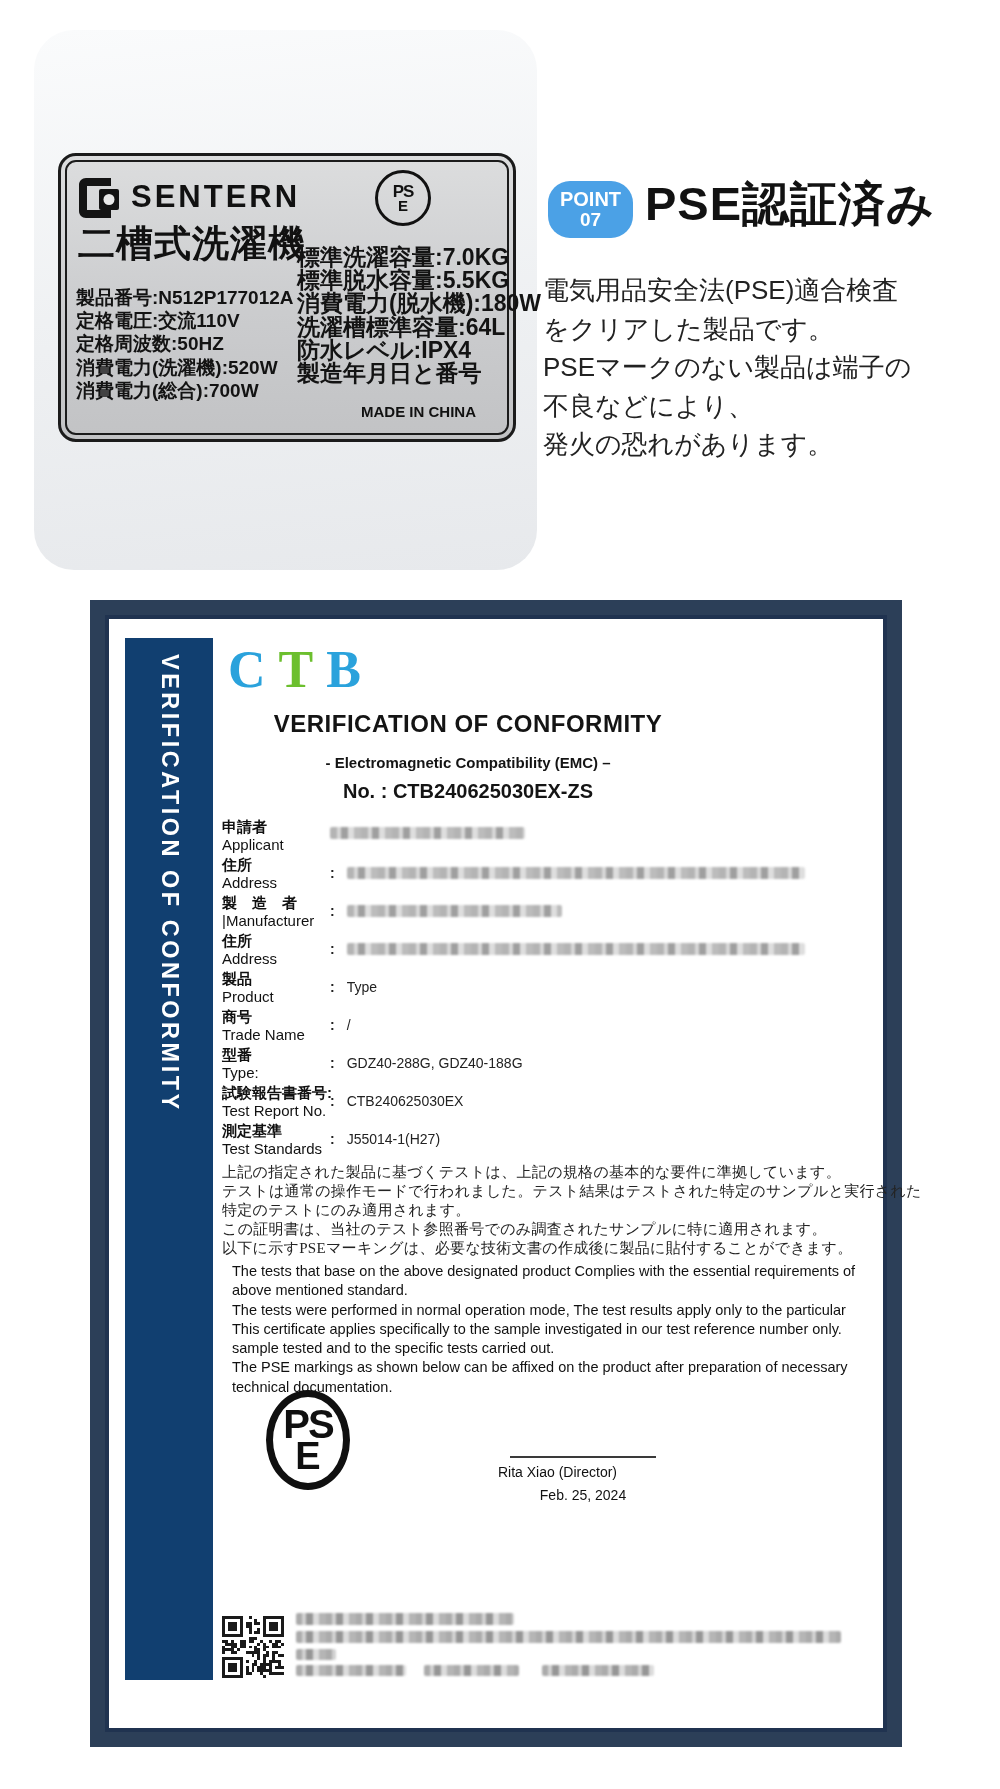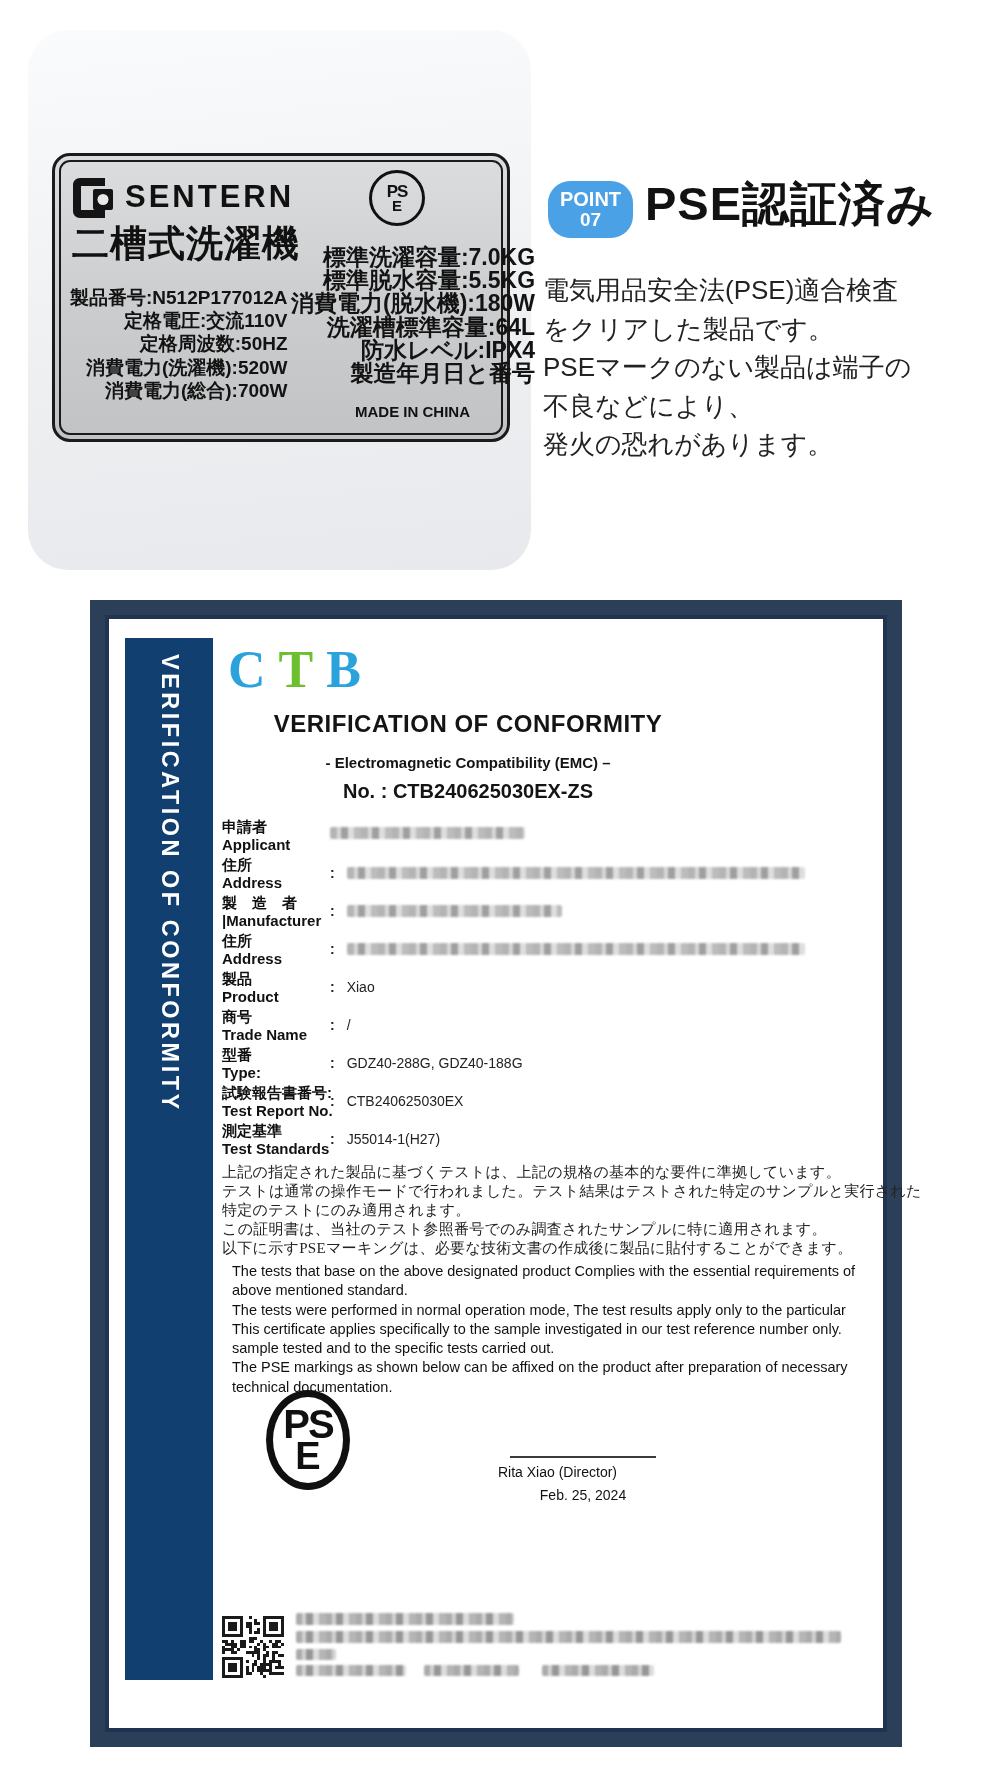--- a/index.html
+++ b/index.html
@@ -1,22 +1,22 @@
 <!DOCTYPE html>
 <html><head>
 <meta charset="utf-8">
 <style>
   html,body{margin:0;padding:0;background:#fff;}
   .page{position:relative;width:1000px;height:1789px;background:#fff;overflow:hidden;
         font-family:"Liberation Sans",sans-serif;color:#1a1a1a;}
   .abs{position:absolute;}
 
   
-  .photo-card{left:28px;top:30px;width:503px;height:540px;border-radius:40px;
-    background:linear-gradient(175deg,#fafbfc 0%,#eef0f2 55%,#e7e9ec 100%);text-align:right;}
+  .photo-card{left:34px;top:30px;width:503px;height:540px;border-radius:40px;
+    background:linear-gradient(175deg,#fafbfc 0%,#eef0f2 55%,#e7e9ec 100%);}
   .plate{left:52px;top:153px;width:458px;height:289px;border-radius:18px;
     background:linear-gradient(180deg,#dcddde 0%,#cbccce 55%,#c2c3c5 100%);
     border:3px solid #1b1b1b;box-sizing:border-box;}
   .plate-inner{position:absolute;left:4px;top:4px;right:4px;bottom:4px;
     border:2px solid #1b1b1b;border-radius:11px;pointer-events:none;}
   .brand-icon{left:16px;top:20px;width:44px;height:44px;}
   .brand-text{left:70px;top:23px;font-size:31px;font-weight:800;letter-spacing:3px;color:#111;}
   .pse-small{left:314px;top:14px;width:56px;height:56px;border:3.5px solid #111;border-radius:50%;
     box-sizing:border-box;display:flex;flex-direction:column;align-items:center;justify-content:center;
     line-height:0.9;color:#111;}
@@ -47,21 +47,21 @@
     letter-spacing:13px;line-height:1;}
   .ctb .blue{color:#2aa2dc;} .ctb .green{color:#6cbf2e;}
   .ttl-wrap{left:105px;width:726px;text-align:center;color:#141414;}
   .cert-title{top:710px;font-size:24px;font-weight:700;letter-spacing:0.5px;}
   .cert-sub{top:754px;font-size:15px;font-weight:700;}
   .cert-no{top:780px;font-size:20px;font-weight:700;}
 
   .fields{left:222px;top:818px;width:620px;}
   .frow{position:relative;height:38px;}
   .f-jp{display:block;font-size:15px;font-weight:600;line-height:18px;color:#111;}
-  .f-en{display:block;font-size:15px;font-weight:700;line-height:18px;color:#111;}
+  .f-en{display:block;font-size:15px;font-weight:400;line-height:18px;color:#111;}
   .f-val{position:absolute;left:108px;top:9px;font-size:14px;color:#222;display:flex;align-items:center;}
   .f-colon{margin-right:12px;font-weight:700;}
   .redact{height:12px;border-radius:2px;filter:blur(1.1px);
     background:repeating-linear-gradient(90deg,#b4b4b4 0 7px,#d8d8d8 7px 11px,#9f9f9f 11px 18px,#dedede 18px 24px,#bcbcbc 24px 31px);}
 
   .jp-para{left:222px;top:1163px;width:625px;font-family:"Liberation Serif","DejaVu Serif",serif;
     font-size:15px;line-height:19px;letter-spacing:0.3px;color:#242424;white-space:nowrap;}
   .en-para{left:224px;top:1262px;width:625px;font-size:14.5px;line-height:19.3px;color:#111;white-space:nowrap;margin-left:8px;}
 
   .pse-big{left:266px;top:1390px;width:84px;height:100px;border:7px solid #101010;border-radius:50%;
@@ -180,21 +180,21 @@
           <span class="f-colon">:</span>
           <span class="redact" style="width:458px;"></span>
         </span>
     </div>
 
     <div class="frow">
       <span class="f-jp">製品</span>
       <span class="f-en">Product</span>
       <span class="f-val">
           <span class="f-colon">:</span>
-          <span>Xiao</span>
+          <span>Type</span>
         </span>
     </div>
 
     <div class="frow">
       <span class="f-jp">商号</span>
       <span class="f-en">Trade Name</span>
       <span class="f-val">
           <span class="f-colon">:</span>
           <span>/</span>
         </span>

